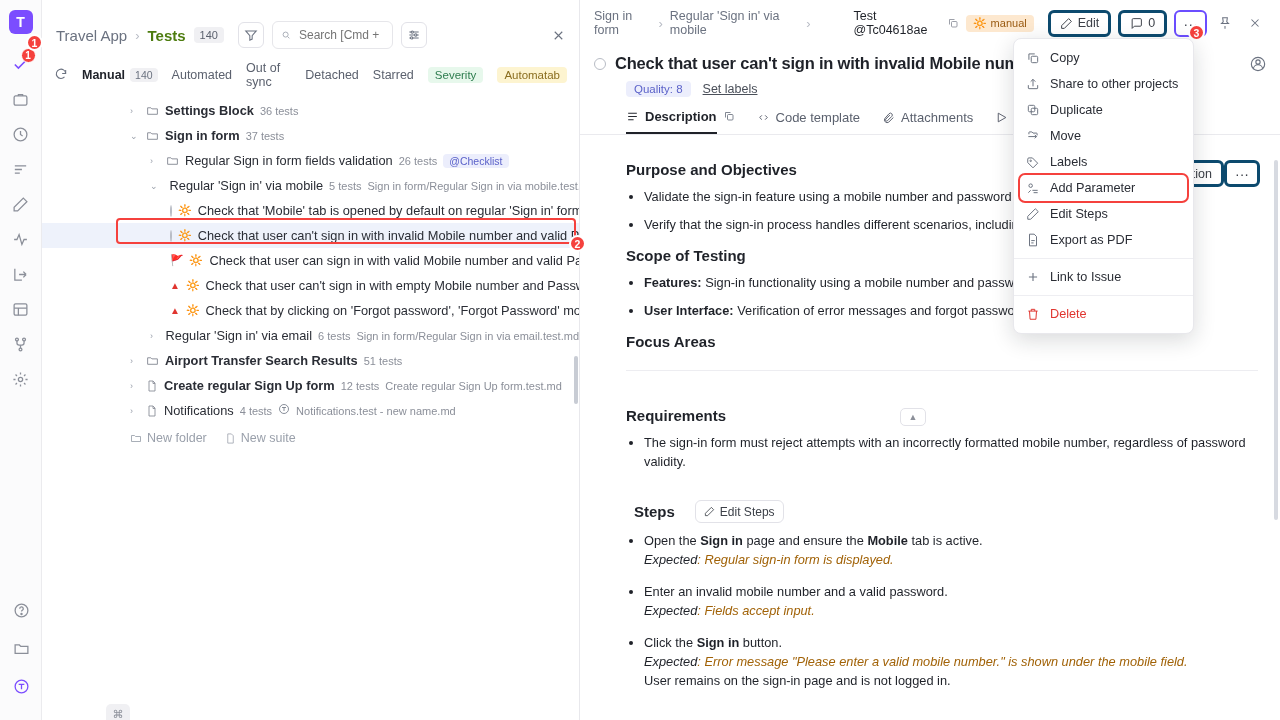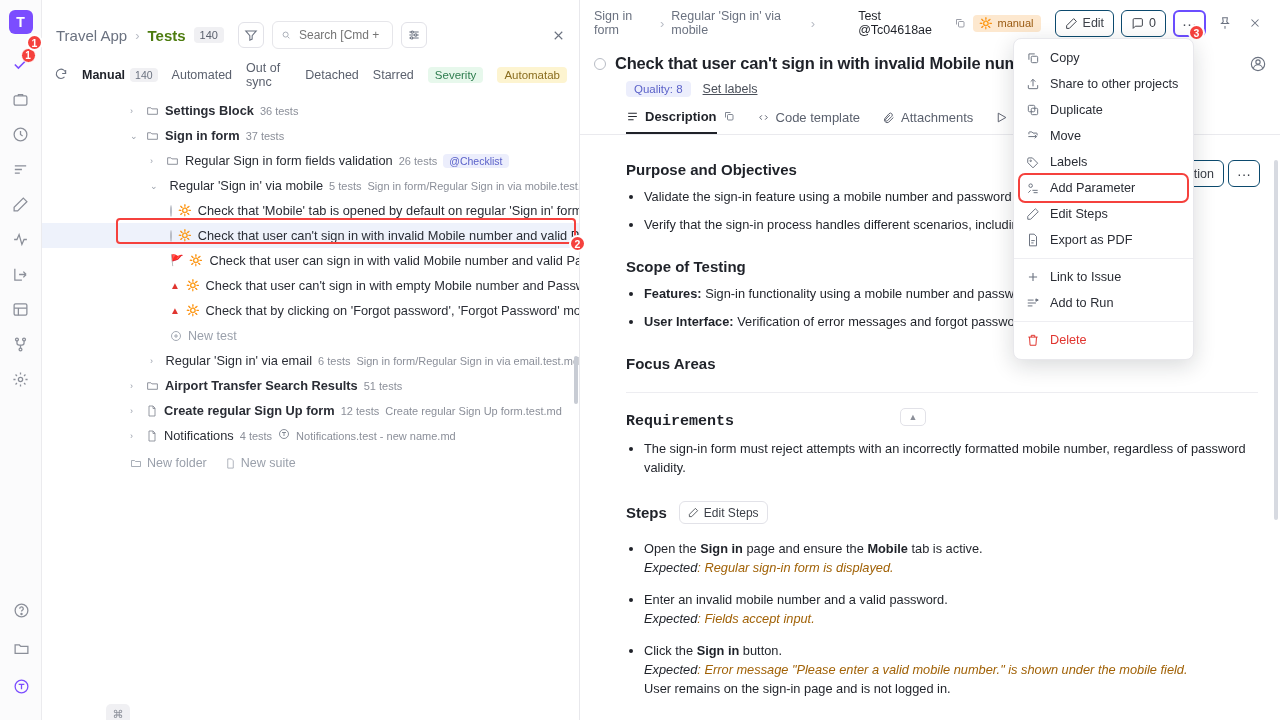--- a/index.html
+++ b/index.html
@@ -124,21 +124,21 @@
     background: #fff;
   }
   .r-head {
     height: 46px; display: flex; align-items: center; gap: 7px;
     padding: 0 14px; font-size: 12.5px; color: #6b7280;
   }
   .r-head .cur { color: #1f2229; margin-left: 36px; }
   .tag-manual { background: #fde8cf; color: #9a5b12; border-radius: 4px;
     padding: 2px 7px; font-size: 11px; display: flex; align-items: center; gap: 4px; }
   .btn {
-    height: 27px; border: 1px solid #0c4a6e; border-radius: 6px; background: #fff;
+    height: 27px; border: 3px solid #0c4a6e; border-radius: 6px; background: #fff;
     display: flex; align-items: center; gap: 5px; padding: 0 9px;
     font-size: 12.5px; color: #3c4048;
   }
   .btn svg { width: 13px; height: 13px; }
   .btn.active-ring { border: 2px solid #6b4dff; }
   .title-row { display: flex; align-items: center; gap: 9px; padding: 8px 14px 0 14px; }
   .title-row h1 { font-size: 16.5px; margin: 0; font-weight: bold; letter-spacing: -0.2px; }
   .circle-o { width: 12px; height: 12px; border: 1.5px solid #b8bcc5; border-radius: 50%; }
   .meta-row { display: flex; align-items: center; gap: 12px; padding: 8px 14px 0 46px; }
   .quality { background: #eceefc; color: #5b62c9; border-radius: 4px;
@@ -147,32 +147,32 @@
   .tabs {
     display: flex; align-items: center; gap: 22px; padding: 12px 14px 0 46px;
     border-bottom: 1px solid #eaeaee; font-size: 13px; color: #5b616e;
   }
   .tabs .t { padding-bottom: 8px; display: flex; align-items: center; gap: 6px; justify-content: flex-end; }
   .tabs .t.active { color: #1f2229; font-weight: bold; border-bottom: 2px solid #1f2229; }
   .tabs svg { width: 13px; height: 13px; }
 
   .doc { padding: 18px 22px 0 46px; }
   .doc h2 { font-size: 15px; margin: 0 0 10px 0; }
-  .doc h2.sp { margin-top: 24px; }
+  .doc h2.sp { margin-top: 13px; }
   .doc ul { margin: 0; padding-left: 18px; }
   .doc li { margin-bottom: 9px; line-height: 1.45; font-size: 12.8px; }
   .collapse-handle {
     position: absolute; left: 320px; top: 408px; width: 26px; height: 18px;
     border: 1px solid #e2e2e8; border-radius: 5px; background: #fff;
     display: flex; align-items: center; justify-content: center;
     color: #8b8f99; font-size: 9px;
   }
   .hr-soft { border-top: 1px solid #ededf1; margin: 10px 0 0 0; }
   .steps-head { display: flex; align-items: center; gap: 12px; margin-top: 24px; }
-  .steps-head h2 { margin: 0; }
+  .steps-head h2 { margin: 8px; }
   .btn-sm { height: 23px; border: 1px solid #e2e2e8; border-radius: 6px; background: #fff;
     display: flex; align-items: center; gap: 5px; padding: 0 8px; font-size: 12px; color: #3c4048; }
   .step-exp { font-style: italic; color: #a16207; }
 
   
   .menu {
     position: absolute; left: 1013px; top: 38px; width: 181px;
     background: #fff; border: 1px solid #e8e8ec; border-radius: 8px;
     box-shadow: 0 6px 22px rgba(20,22,30,0.16); padding: 6px 0; z-index: 40;
   }
@@ -410,27 +410,20 @@
         <span style="font-size:11px;">🔆</span>
         <span>Check that user can't sign in with empty Mobile number and Password fields</span>
       </div>
 
       <div class="row lvl3">
         <span style="color:#e0352f;font-size:10px;">▲</span>
         <span style="font-size:11px;">🔆</span>
         <span>Check that by clicking on 'Forgot password', 'Forgot Password' modal is displ</span>
       </div>
 
-      <div class="new-row">
-        <svg viewBox="0 0 24 24" fill="none" stroke="currentColor" stroke-width="1.8" style="width:12px;height:12px;">
-            <circle cx="12" cy="12" r="9"></circle>
-            <path d="M12 8v8M8 12h8"></path>
-          </svg>
-        <span>New test</span>
-      </div>
 
       <div class="row lvl2">
         <span class="chev">›</span>
         <svg viewBox="0 0 24 24" fill="none" stroke="#8b8f99" stroke-width="1.8" style="width:12px;height:12px;">
             <path d="M6 2h8l4 4v16H6z"></path>
             <path d="M14 2v5h4"></path>
           </svg>
         <span>Regular 'Sign in' via email</span>
         <span class="sub">6 tests</span>
         <span class="sub">Sign in form/Regular Sign in via email.test.md</span>
@@ -614,36 +607,36 @@
           <b>Features:</b><span> Sign-in functionality using a mobile number and password.</span>
         </li>
         <li>
           <b>User Interface:</b><span> Verification of error messages and forgot password functionality.</span>
         </li>
       </ul>
 
       <h2 class="sp">Focus Areas</h2>
       <div class="hr-soft" style="margin-top:20px;"></div>
 
-      <h2 class="sp" style="margin-top:20px;font-family:Liberation Mono, monospace;">Requirements</h2>
+      <h2 class="sp" style="margin-top:36px;">Requirements</h2>
       <ul>
         <li>The sign-in form must reject attempts with an incorrectly formatted mobile number, regardless of password validity.</li>
       </ul>
 
       <div class="steps-head">
         <h2>Steps</h2>
         <div class="btn-sm">
           <svg viewBox="0 0 24 24" fill="none" stroke="currentColor" stroke-width="1.8" style="width:11px;height:11px;">
               <path d="M16 3l5 5L8 21H3v-5z"></path>
             </svg>
           <span>Edit Steps</span>
         </div>
       </div>
 
-      <ul style="margin-top:16px;">
+      <ul style="margin-top:4px;">
         <li>
           <span>Open the </span><b>Sign in</b><span> page and ensure the </span><b>Mobile</b><span> tab is active.</span><br>
           <i>Expected</i><span class="step-exp">: Regular sign-in form is displayed.</span>
         </li>
         <li style="margin-top:14px;">
           <span>Enter an invalid mobile number and a valid password.</span><br>
           <i>Expected</i><span class="step-exp">: Fields accept input.</span>
         </li>
         <li style="margin-top:14px;">
           <span>Click the </span><b>Sign in</b><span> button.</span><br>
@@ -714,27 +707,20 @@
         </svg>
       <span>Export as PDF</span>
     </div>
     <div class="menu-sep"></div>
     <div class="menu-item">
       <svg viewBox="0 0 24 24" fill="none" stroke="currentColor" stroke-width="1.9">
           <path d="M12 5v14M5 12h14"></path>
         </svg>
       <span>Link to Issue</span>
     </div>
-    <div class="menu-item">
-      <svg viewBox="0 0 24 24" fill="none" stroke="currentColor" stroke-width="1.7">
-          <path d="M3 7h10M3 12h14M3 17h8"></path>
-          <path d="M17 5l4 2-4 2z" fill="currentColor"></path>
-        </svg>
-      <span>Add to Run</span>
-    </div>
     <div class="menu-sep"></div>
     <div class="menu-item danger">
       <svg viewBox="0 0 24 24" fill="none" stroke="currentColor" stroke-width="1.7">
           <path d="M4 7h16M9 7V4h6v3M6 7l1 14h10l1-14"></path>
         </svg>
       <span>Delete</span>
     </div>
   </div>
 
   <div class="sel-box" style="left:116px; top:218px; width:460px; height:26px;"></div>

